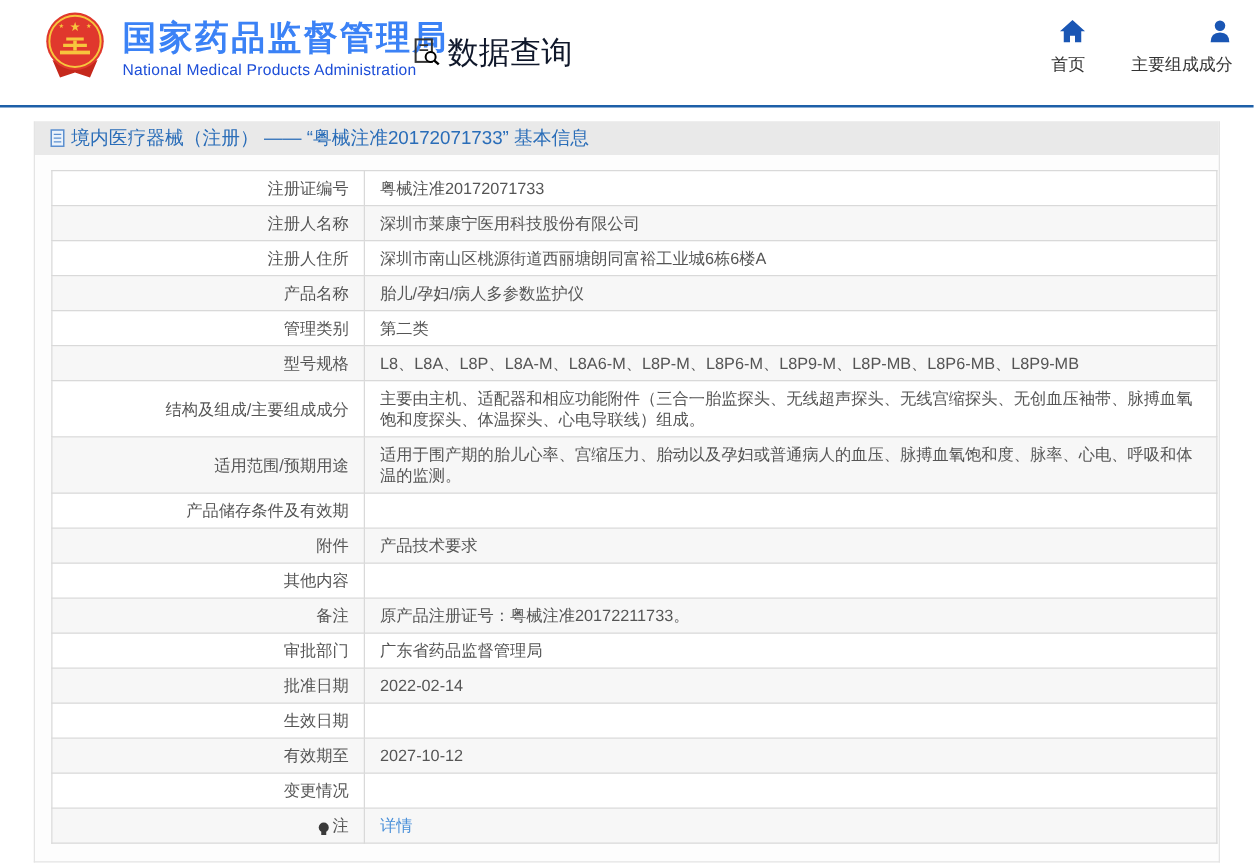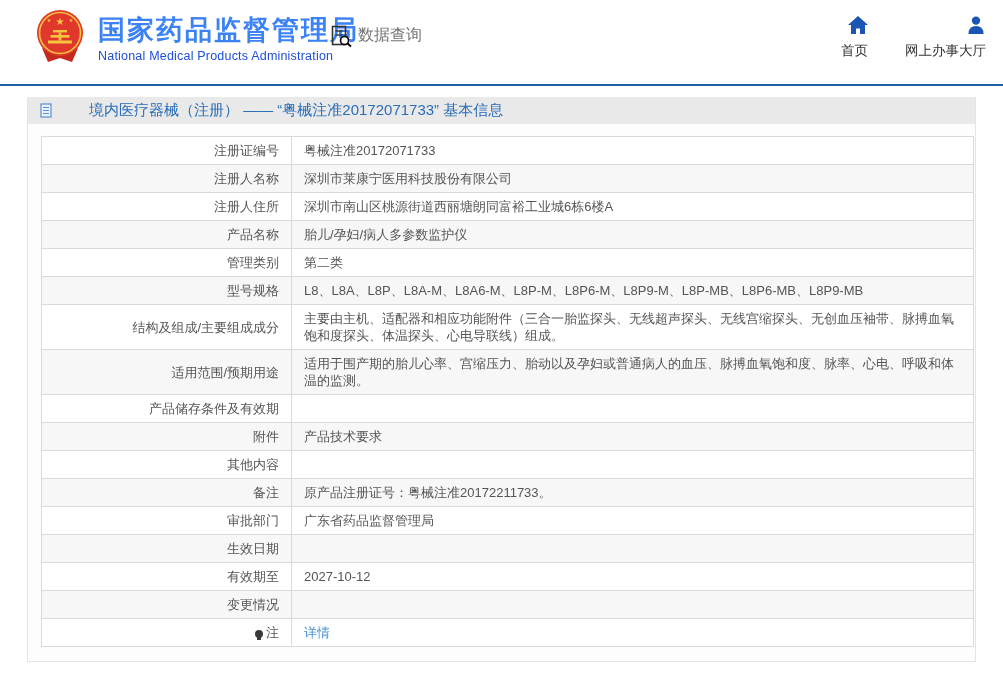--- a/index.html
+++ b/index.html
@@ -7,32 +7,32 @@
     font-family:"Liberation Sans","DejaVu Sans",sans-serif; }
 
   
   .header { position:relative; height:86px; background:#fff; border-bottom:2px solid #1d5fa8; }
   .brand { position:absolute; left:34px; top:8px; display:flex; align-items:center; }
   .emblem { width:52px; height:60px; flex:0 0 auto; }
   .brand-text { margin-left:12px; }
   .brand-title { font-size:27px; font-weight:bold; color:#3b82f6; letter-spacing:2px; line-height:32px; }
   .brand-sub { font-size:12.5px; color:#1d4ed8; margin-top:3px; letter-spacing:0.2px; }
 
-  .data-query { position:absolute; left:330px; top:25px; display:flex; align-items:flex-start;
-    font-size:16px; color:#737373; cursor:pointer; }
+  .data-query { position:absolute; left:330px; top:25px; display:flex; align-items:center;
+    font-size:25px; color:#0f172a; cursor:pointer; }
   .data-query svg { margin-right:5px; }
 
   .nav-item { position:absolute; top:16px; text-align:right; cursor:pointer; }
   .nav-item .nv-label { display:block; font-size:13.5px; color:#333; margin-top:4px; }
   .nav-home { left:816px; width:52px; }
   .nav-hall { left:868px; width:118px; }
 
   
   .content-box { margin:11px 27px 0 27px; border:1px solid #e4e4e4; border-top:none; background:#fdfdfd; }
-  .title-bar { background:#e9e9e9; height:27px; display:flex; align-items:center; padding-left:12px;gap:32px; }
+  .title-bar { background:#e9e9e9; height:27px; display:flex; align-items:center; padding-left:12px; }
   .title-bar svg { margin-right:5px; flex:0 0 auto; }
   .title-text { font-size:15px; color:#2a6db8; }
 
   table.info { border-collapse:collapse; margin:12px 13px 14px 13px; width:933px;
     border:1px solid #c9c9c9; background:#fff; }
   table.info tr:nth-child(even) { background:#f7f7f7; }
   table.info th, table.info td { border:1px solid #d9d9d9; font-size:13px; color:#555;
     font-weight:normal; padding:5px 12px; line-height:17px; }
   table.info th { width:250px; text-align:right; white-space:nowrap; }
   table.info td { height:27px; text-align:left; }
@@ -83,21 +83,21 @@
       <path d="M10 0 L20 9 H17 V18 H12 V12.5 H8 V18 H3 V9 H0 Z" fill="#1a56b4"></path>
     </svg>
     <span class="nv-label">首页</span>
   </div>
 
   <div class="nav-item nav-hall">
     <svg width="20" height="18" viewBox="0 0 20 18">
       <circle cx="10" cy="4.6" r="4.2" fill="#1a56b4"></circle>
       <path d="M2.5 18 Q2.5 10 10 10 Q17.5 10 17.5 18 Z" fill="#1a56b4"></path>
     </svg>
-    <span class="nv-label">网上办事大厅</span>
+    <span class="nv-label">主要组成成分</span>
   </div>
 </div>
 
 <div class="content-box">
   <div class="title-bar">
     <svg width="12" height="15" viewBox="0 0 12 15">
       <rect x="1" y="1" width="10" height="13" fill="#eaf2fb" stroke="#5b8fd0" stroke-width="1.2"></rect>
       <line x1="3" y1="4.5" x2="9" y2="4.5" stroke="#5b8fd0" stroke-width="1"></line>
       <line x1="3" y1="7.5" x2="9" y2="7.5" stroke="#5b8fd0" stroke-width="1"></line>
       <line x1="3" y1="10.5" x2="9" y2="10.5" stroke="#5b8fd0" stroke-width="1"></line>
@@ -153,20 +153,24 @@
         </tr>
         <tr>
           <th>备注</th>
           <td>原产品注册证号：粤械注准20172211733。</td>
         </tr>
         <tr>
           <th>审批部门</th>
           <td>广东省药品监督管理局</td>
         </tr>
         <tr>
+          <th>批准日期</th>
+          <td>2022-02-14</td>
+        </tr>
+        <tr>
           <th>生效日期</th>
           <td></td>
         </tr>
         <tr>
           <th>有效期至</th>
           <td>2027-10-12</td>
         </tr>
         <tr>
           <th>变更情况</th>
           <td></td>

